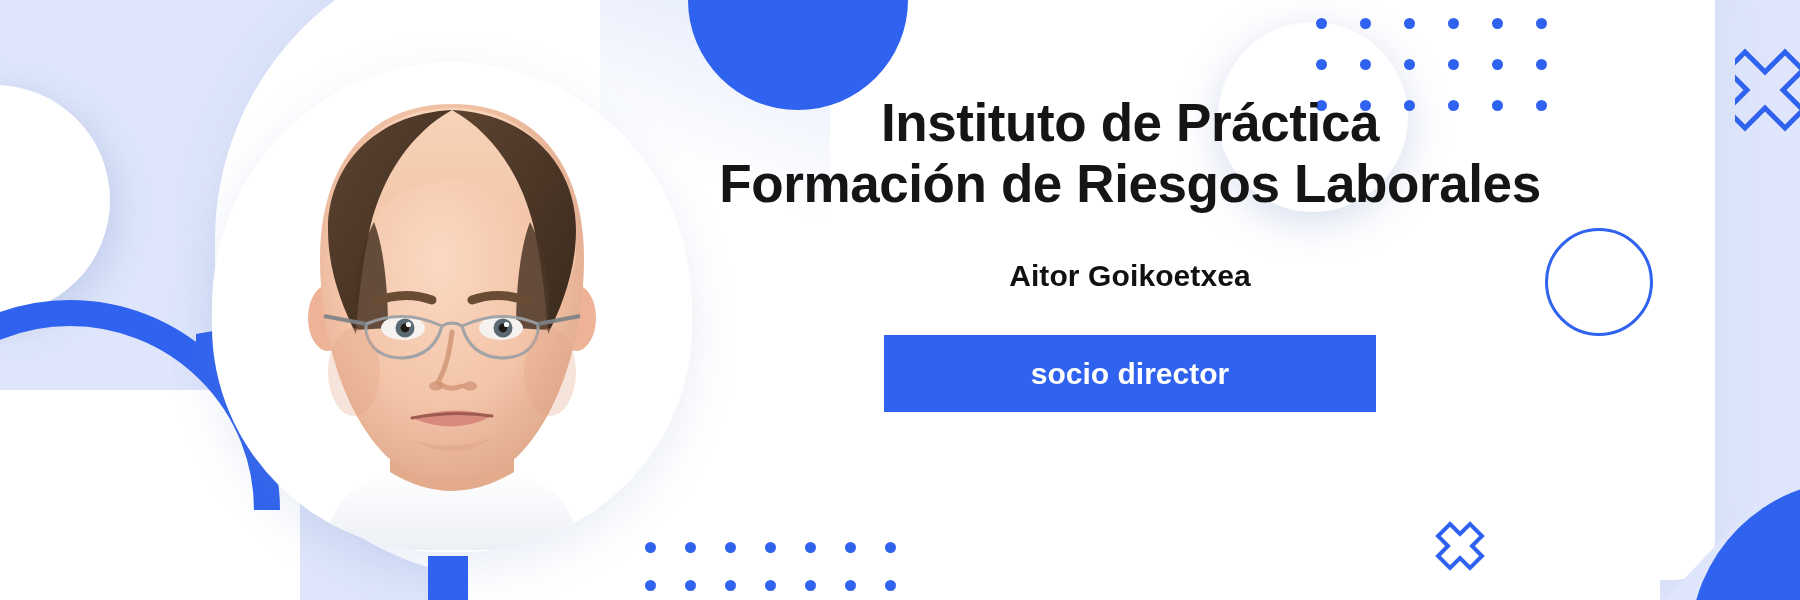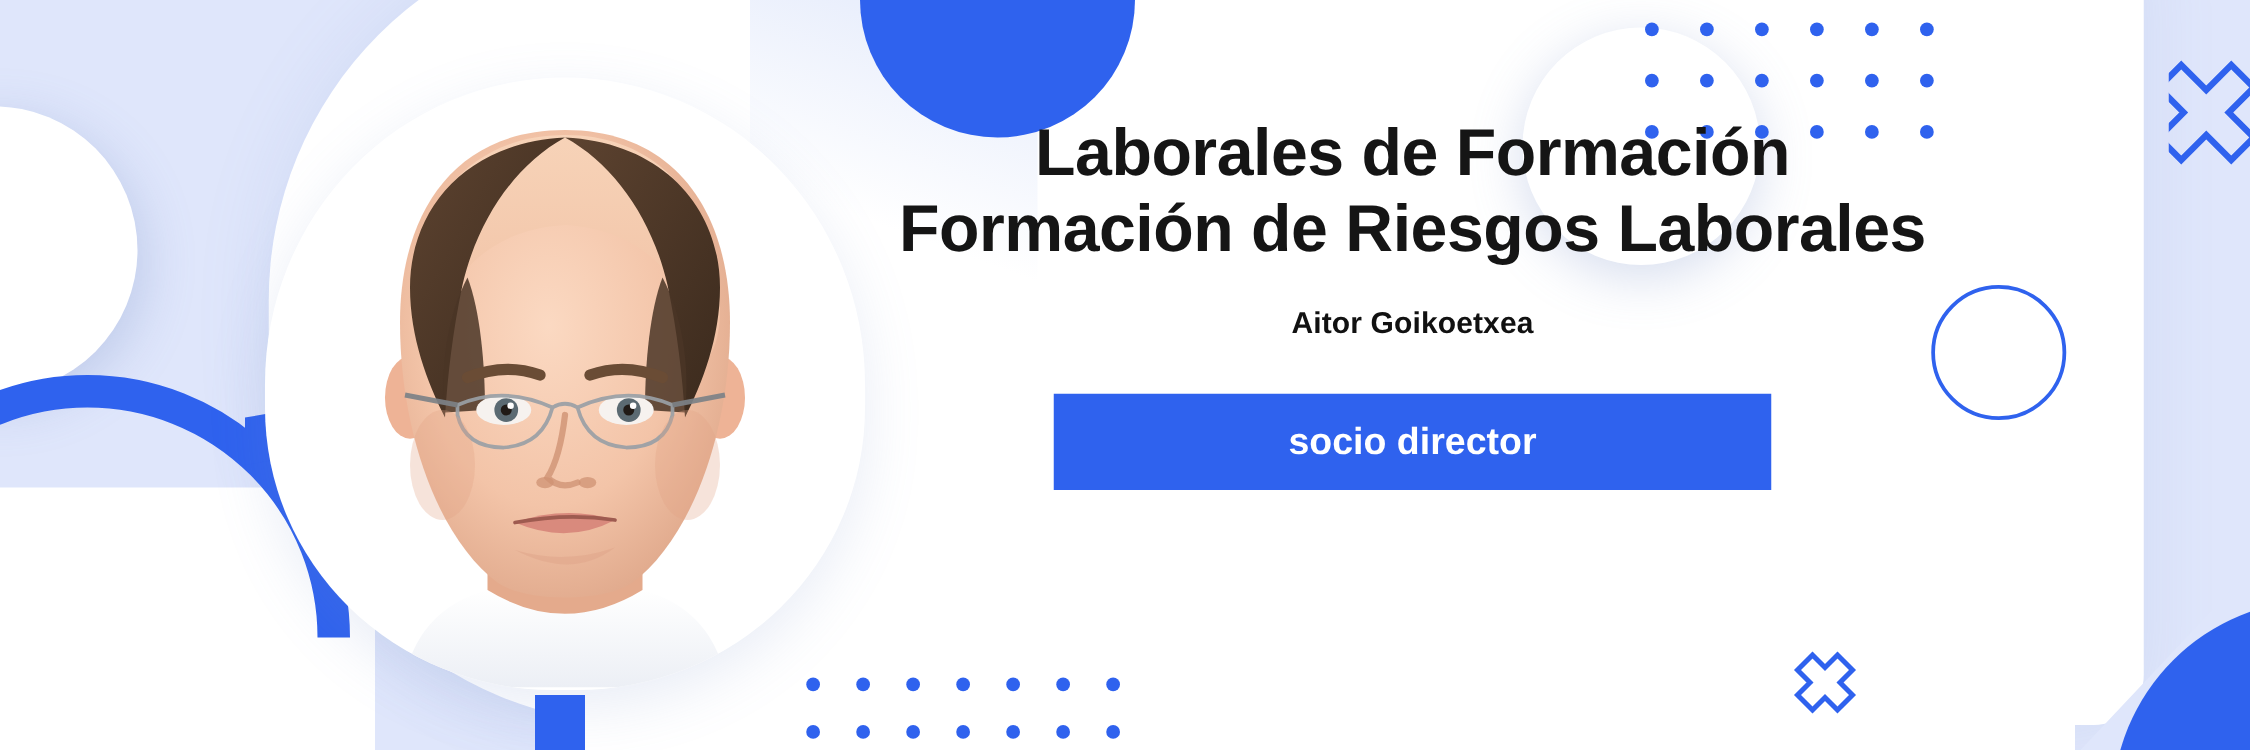--- a/index.html
+++ b/index.html
@@ -259,30 +259,30 @@
   .title {
     font-size: 53px;
     font-weight: bold;
     color: #151515;
     line-height: 1.16;
     letter-spacing: -0.4px;
     margin: 0;
     white-space: pre-line;
   }
   .person-name {
-    margin-top: 30px;
-    font-size: 24px;
+    margin-top: 44px;
+    font-size: 30px;
     font-weight: bold;
     color: #111111;
     letter-spacing: 0.1px;
   }
   .role-button {
     display: block;
     margin: 42px auto 0 auto;
-    width: 574px;
+    width: 492px;
     height: 77px;
     line-height: 77px;
     background: #2f62ee;
     color: #ffffff;
     font-size: 30px;
     font-weight: bold;
     border: none;
     text-align: center;
     font-family: "Liberation Sans", sans-serif;
     cursor: pointer;
@@ -434,18 +434,18 @@
 
       <path d="M150 360 Q 190 372 230 358 Q 196 384 150 360 Z" fill="#dda287" opacity="0.45"></path>
 
       <ellipse cx="92" cy="292" rx="26" ry="44" fill="#e0a184" opacity="0.30"></ellipse>
       <ellipse cx="288" cy="292" rx="26" ry="44" fill="#e0a184" opacity="0.30"></ellipse>
     </svg>
   </div>
   <div class="sq-accent-bottom"></div>
 
   <div class="content">
-    <h1 class="title"><span>Laborales de Formación</span><br><span>Formación de Riesgos Laborales</span></h1>
+    <h1 class="title"><span>Instituto de Práctica</span><br><span>Formación de Riesgos Laborales</span></h1>
     <div class="person-name">Aitor Goikoetxea</div>
     <button class="role-button">socio director</button>
   </div>
 
 </div>
 
 </body></html>

